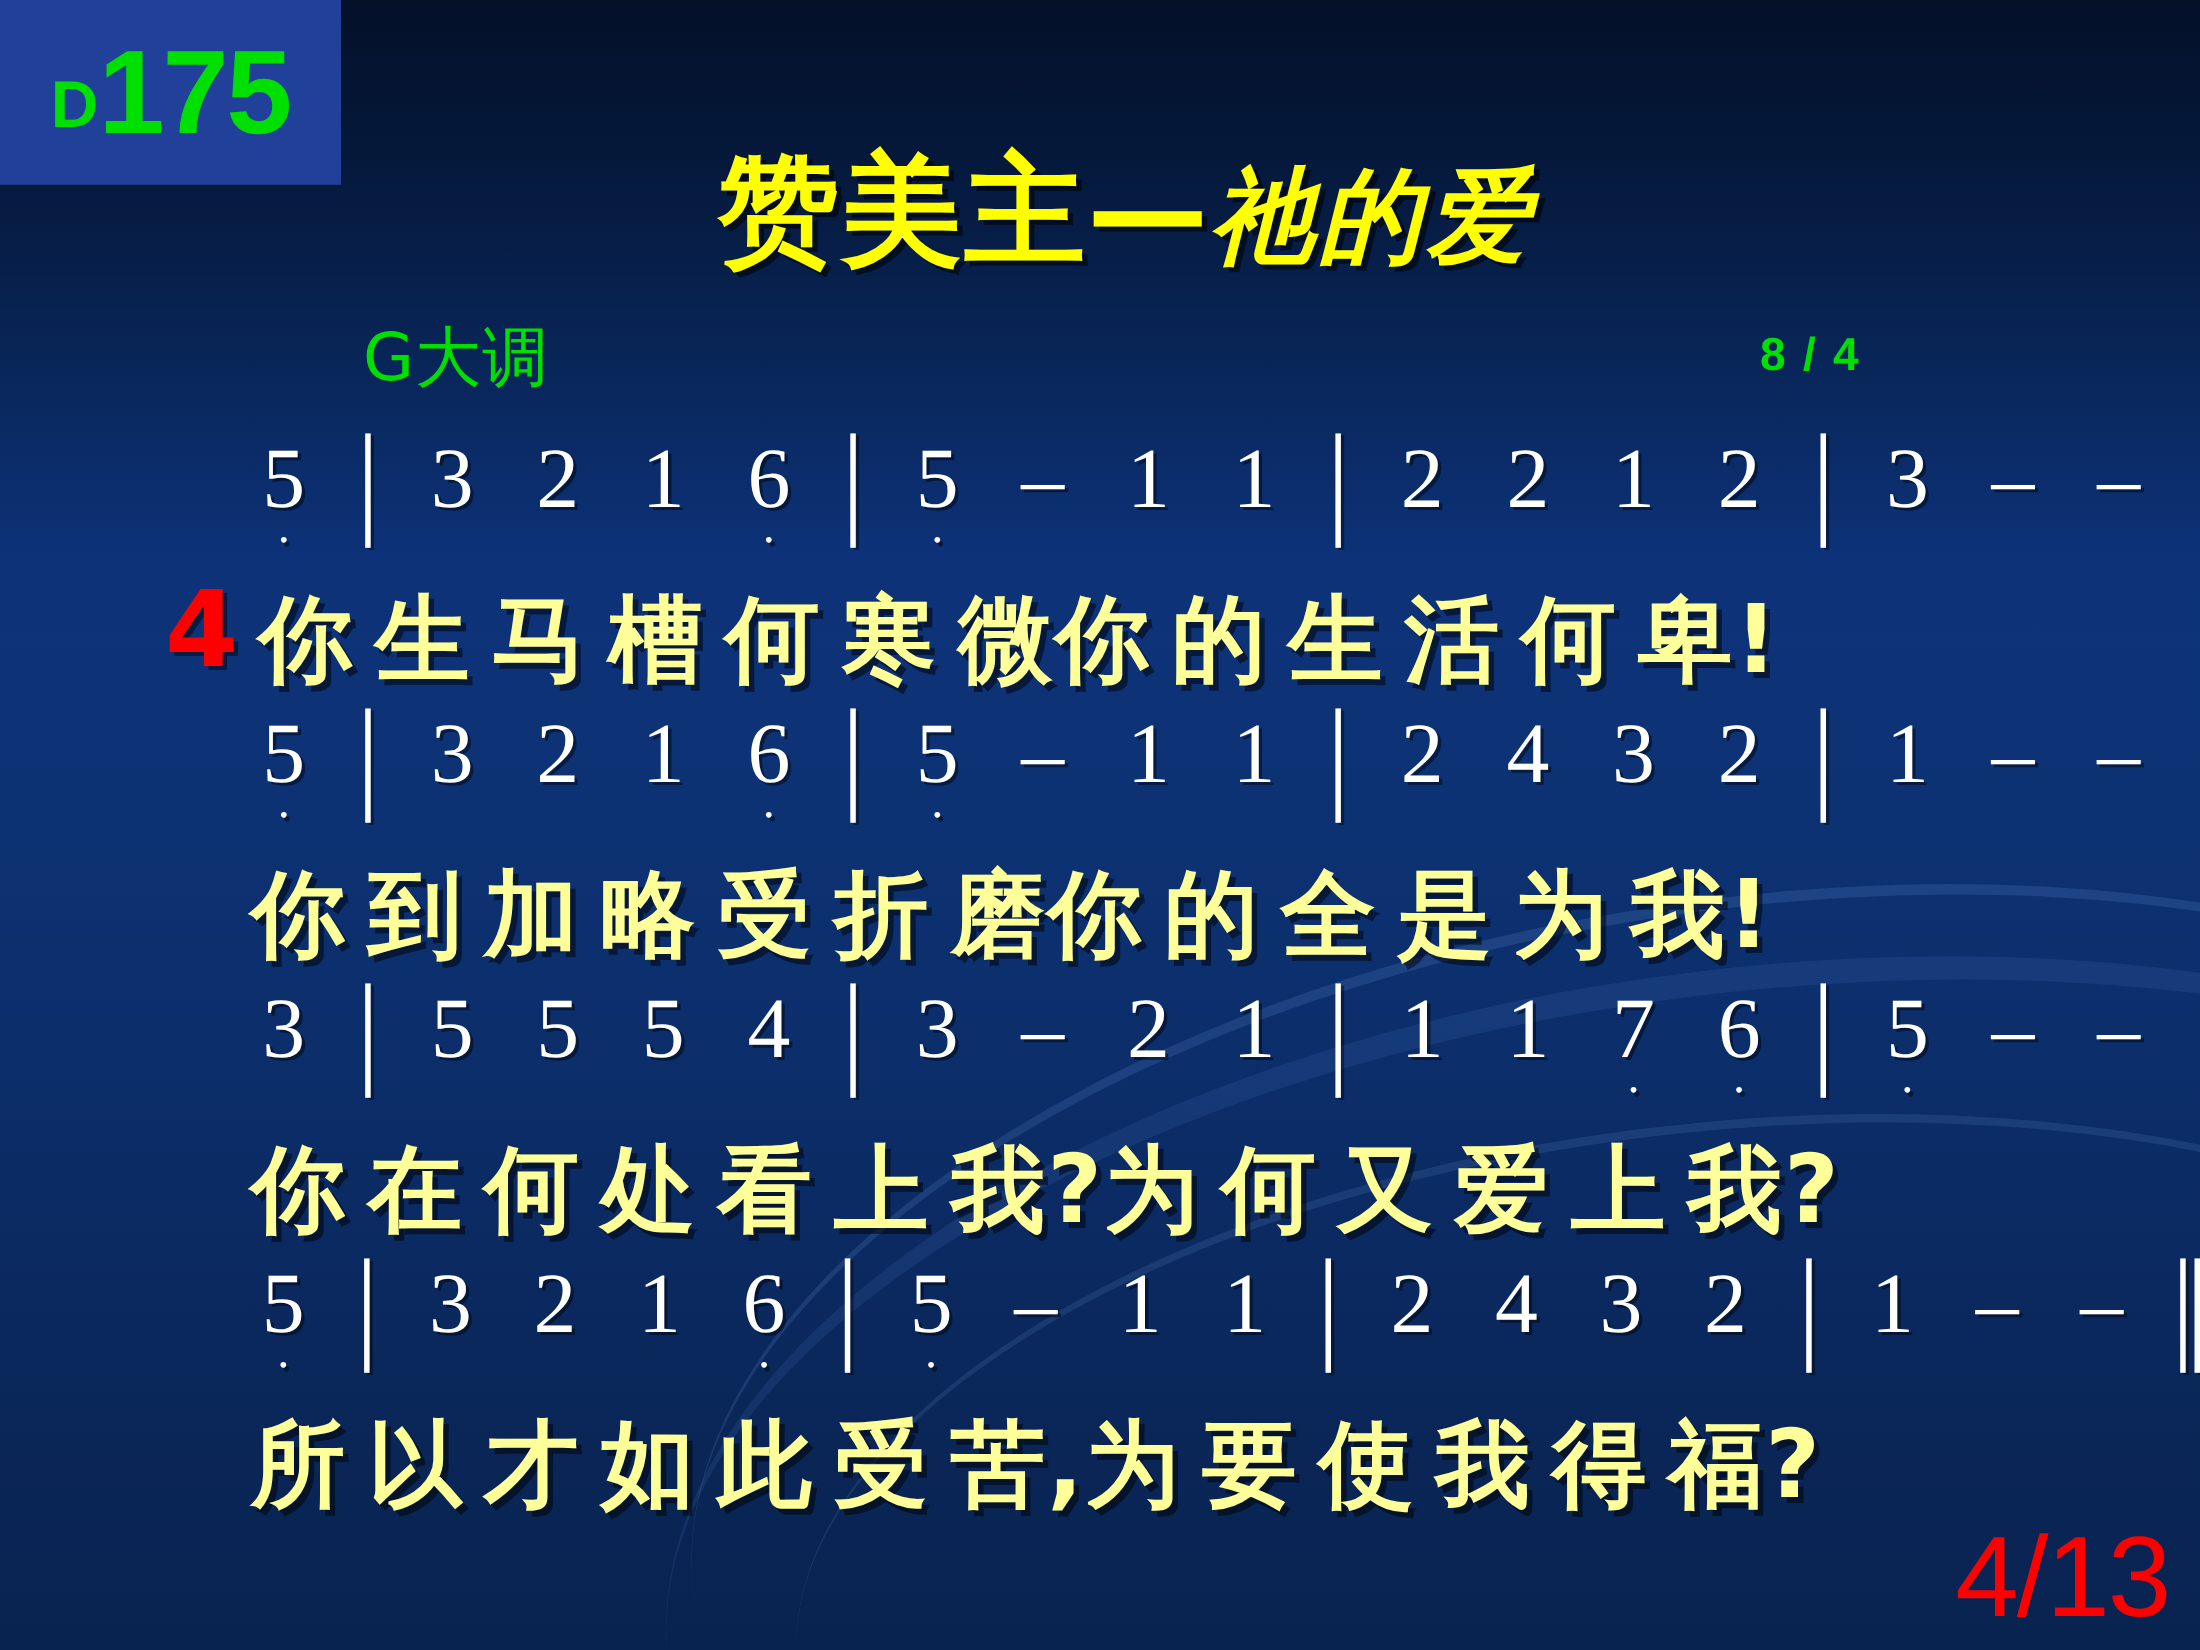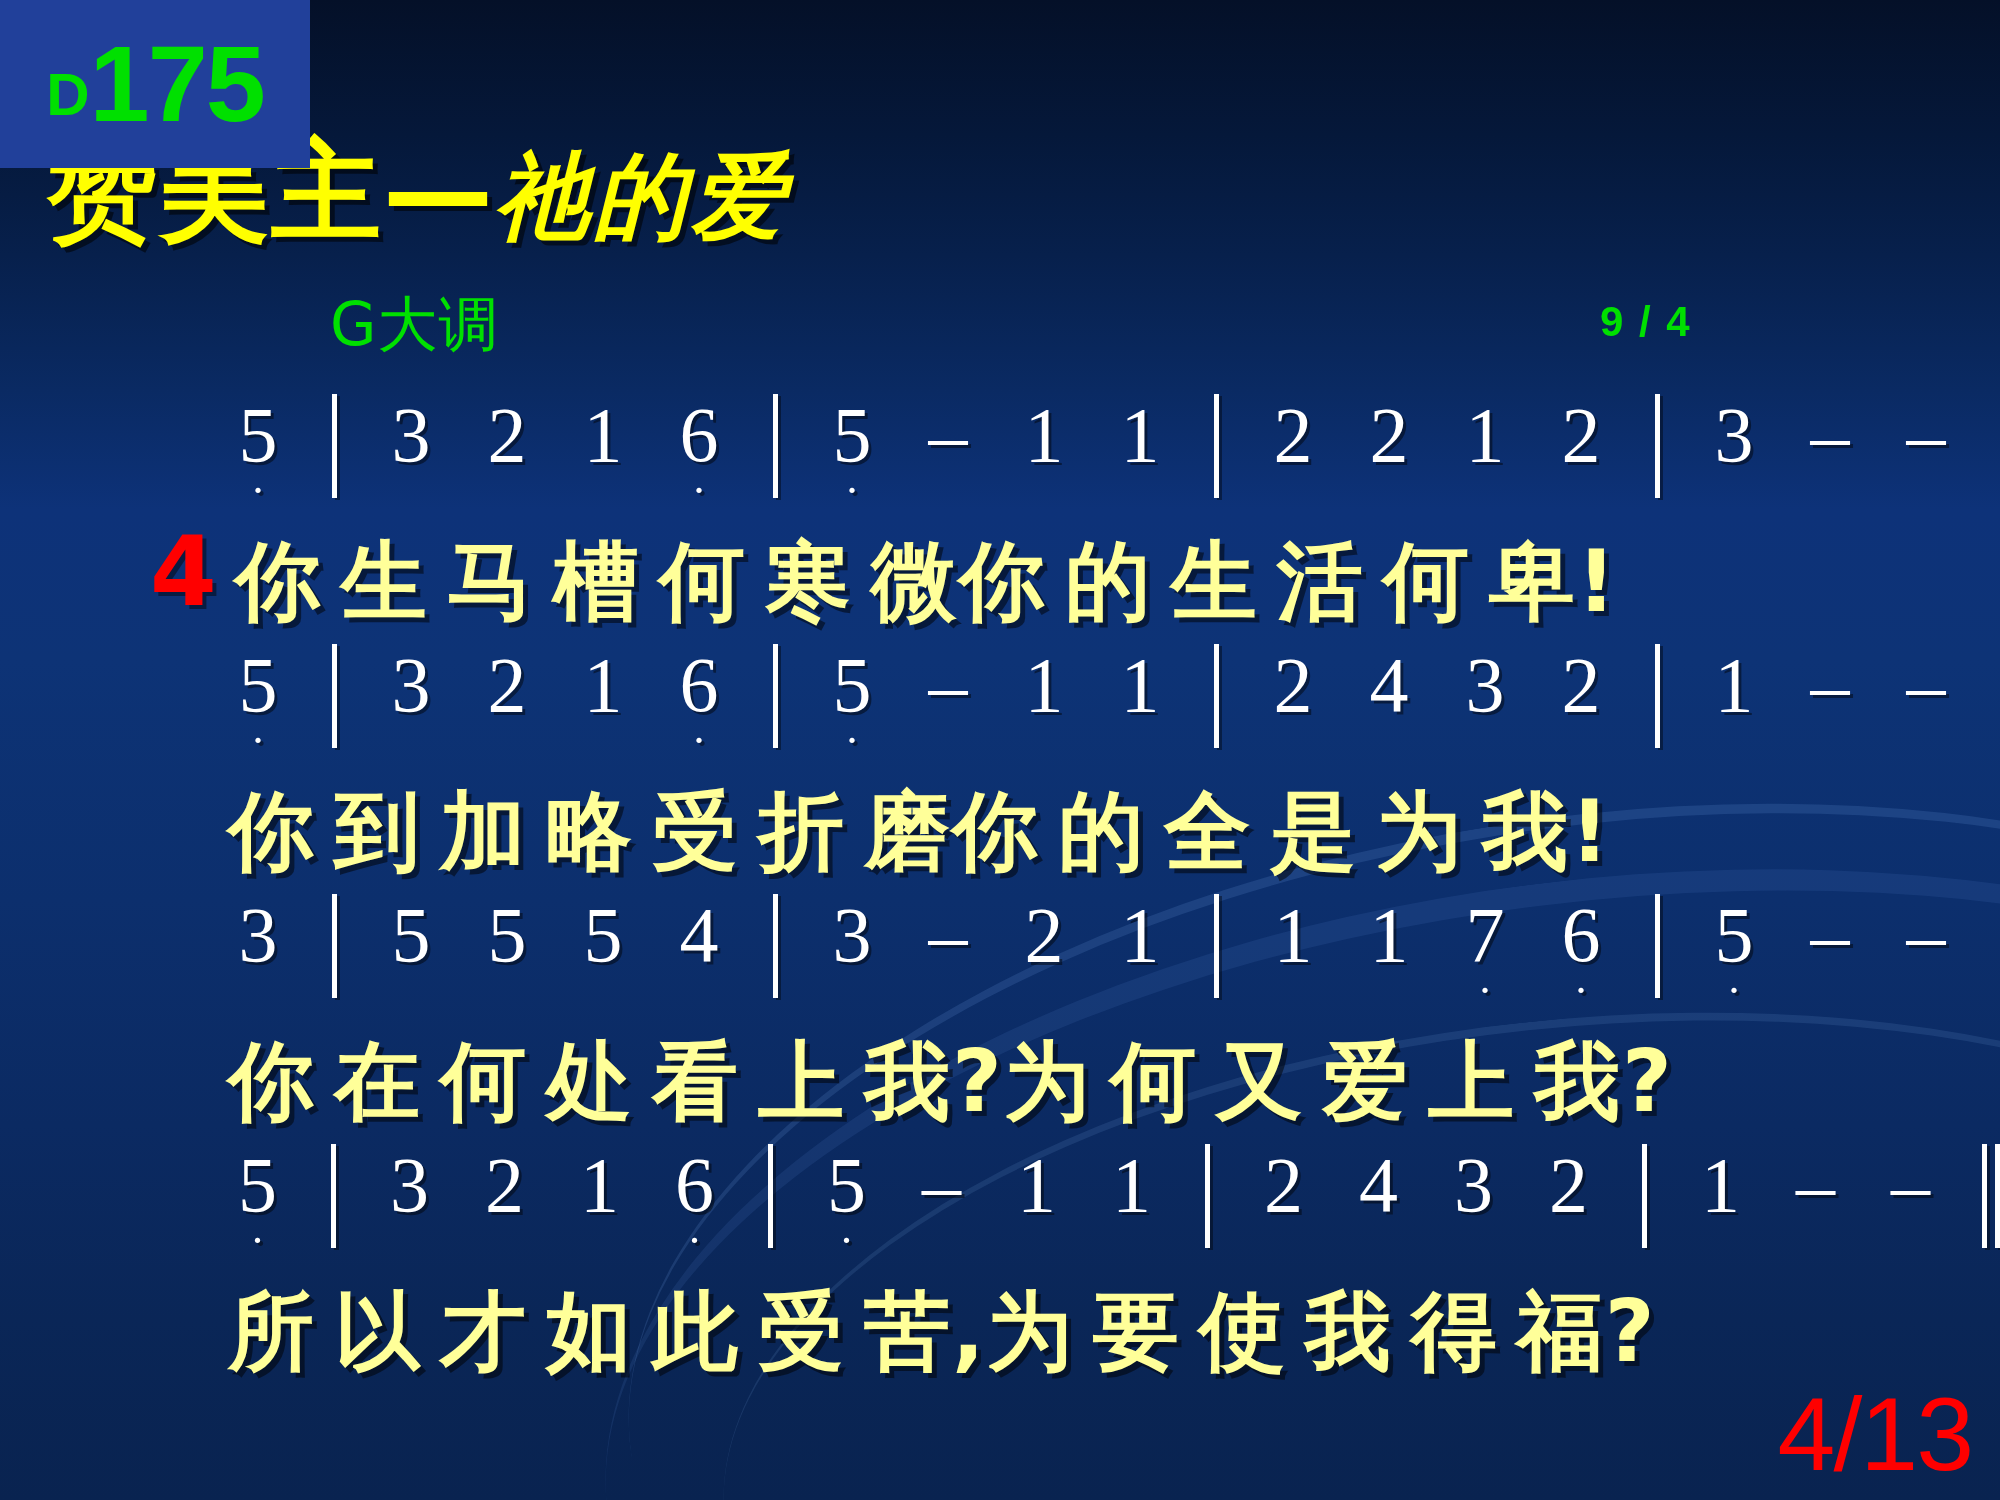--- a/index.html
+++ b/index.html
@@ -93,21 +93,21 @@
     line-height: 1;
     letter-spacing: -2px;
   }
 
   
   #title {
     position: absolute;
     left: 0;
     right: 0;
     top: 118px;
-    text-align: left;
+    text-align: center;
     white-space: nowrap;
     z-index: 4;
     padding-left: 47px;
   }
   #title .t-main {
     color: #ffff00;
     font-family: "DejaVu Sans", sans-serif;
     font-size: 110px;
     font-weight: 700;
     letter-spacing: 2px;
@@ -258,21 +258,21 @@
   <div id="badge">
     <span class="bd-d">D</span>
       <span class="bd-n">175</span>
   </div>
 
   <div id="title">
     <span class="t-main">赞美主—</span><span class="t-sub">祂的爱</span>
   </div>
 
   <div id="key">G大调</div>
-  <div id="meter">9 / 4</div>
+  <div id="meter">8 / 4</div>
 
   <div id="score">
       <div class="system">
         <div class="noterow">
           <span class="note" style="width: 96px;">5<span class="oct-low">.</span></span>
           <span class="bar"></span>
           <span class="note" style="width: 96px;">3</span>
           <span class="note" style="width: 96px;">2</span>
           <span class="note" style="width: 96px;">1</span>
           <span class="note" style="width: 96px;">6<span class="oct-low">.</span></span>

